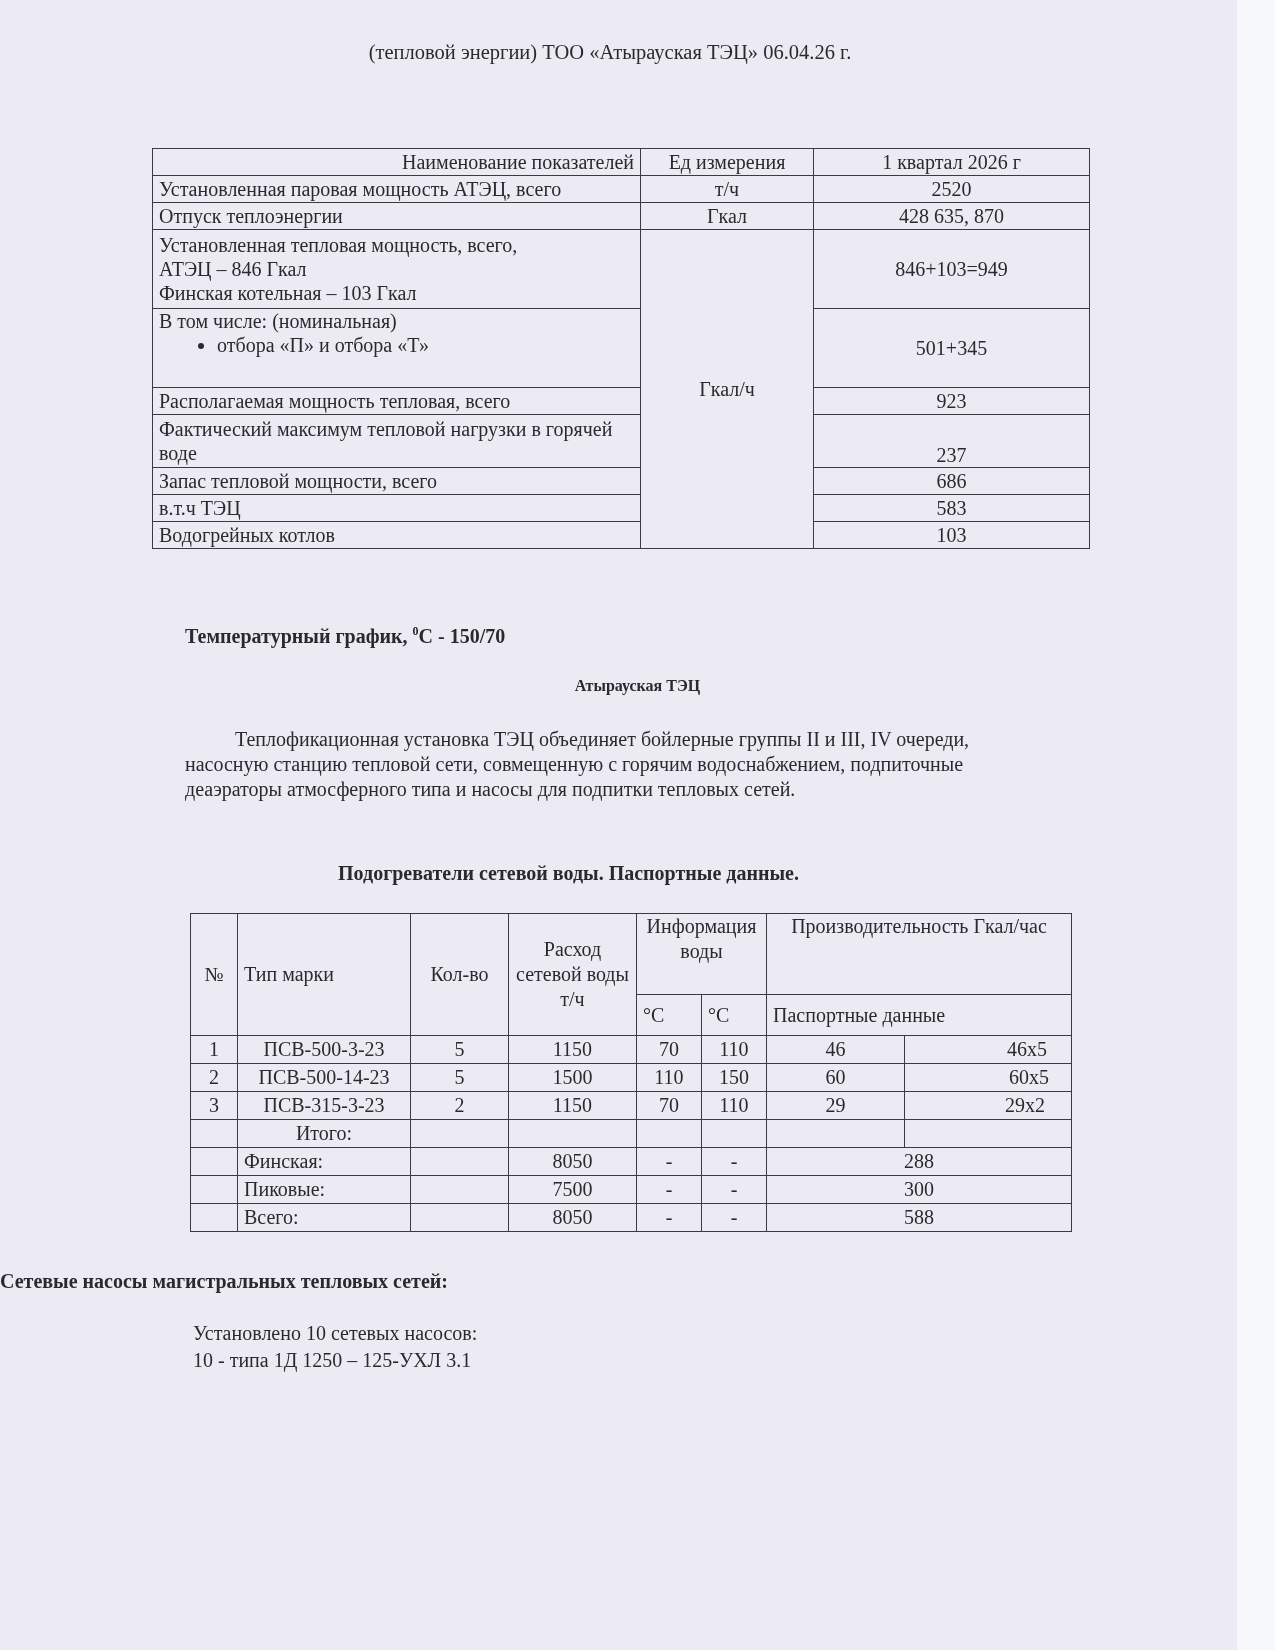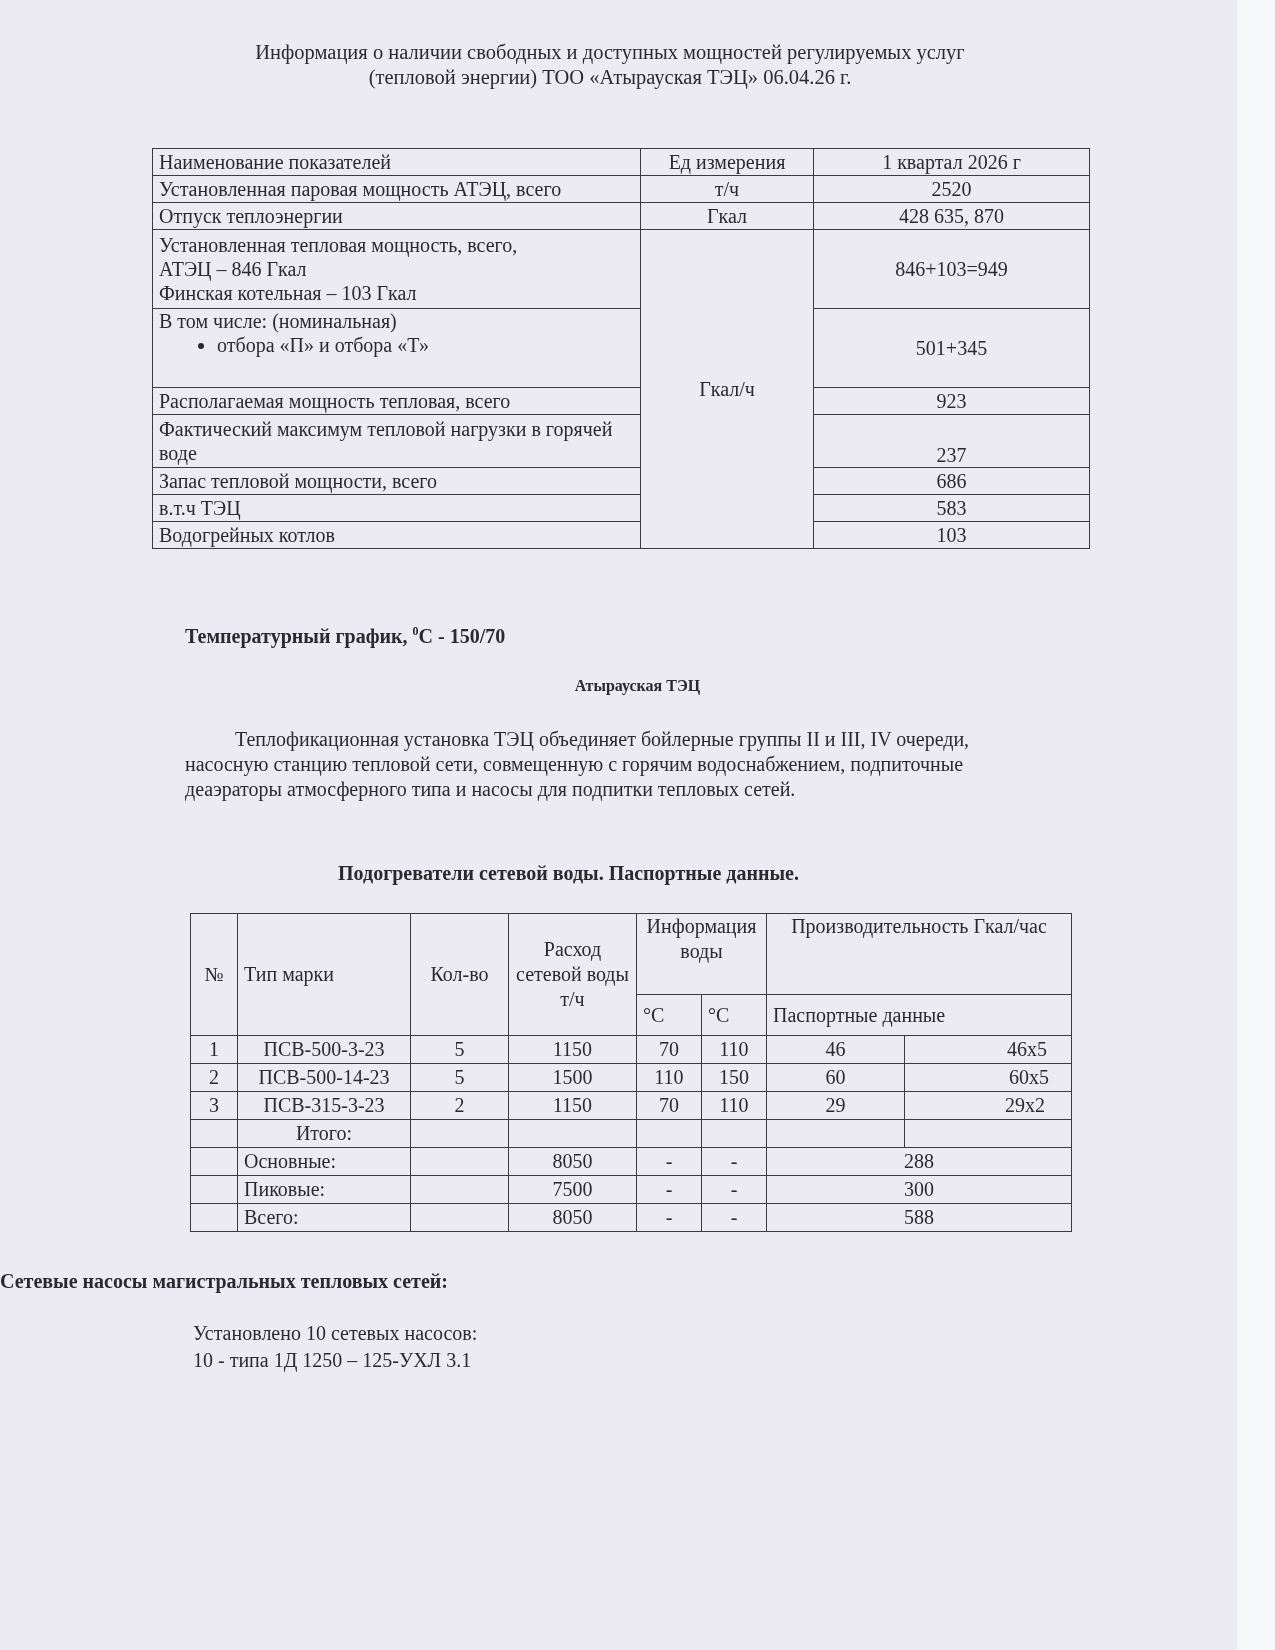--- a/index.html
+++ b/index.html
@@ -36,28 +36,27 @@
   #t2 .sub td { height: 40px; }
   .h-pumps { position: absolute; left: 0; width: 1275px; top: 1270px; text-align: left; font-size: 20px; font-weight: bold; }
   .pumps { position: absolute; left: 193px; top: 1320px; font-size: 20px; line-height: 27px; font-family: "Liberation Serif", serif; }
 </style>
 </head>
 <body>
 
 <div class="edge"></div>
 
 <div class="title">
-  <div>Информация о наличии свободных и доступных мощностей регулируемых услуг</div>
   <div>(тепловой энергии)  ТОО «Атырауская ТЭЦ»  06.04.26 г.</div>
 </div>
 
 <table id="t1">
   <tbody>
       <tr>
-    <td class="c1" style="text-align:left">Наименование показателей</td>
+    <td class="c1" style="text-align:right">Наименование показателей</td>
     <td class="c2">Ед измерения</td>
     <td class="c3">1 квартал 2026 г</td>
   </tr>
   <tr>
     <td class="c1">Установленная паровая мощность АТЭЦ, всего</td>
     <td class="c2">т/ч</td>
     <td class="c3">2520</td>
   </tr>
   <tr>
     <td class="c1">Отпуск теплоэнергии</td>
@@ -163,21 +162,21 @@
     <td>Итого:</td>
     <td></td>
     <td></td>
     <td></td>
     <td></td>
     <td></td>
     <td></td>
   </tr>
   <tr>
     <td></td>
-    <td class="left">Основные:</td>
+    <td class="left">Финская:</td>
     <td></td>
     <td>8050</td>
     <td>-</td>
     <td>-</td>
     <td colspan="2">288</td>
   </tr>
   <tr>
     <td></td>
     <td class="left">Пиковые:</td>
     <td></td>

